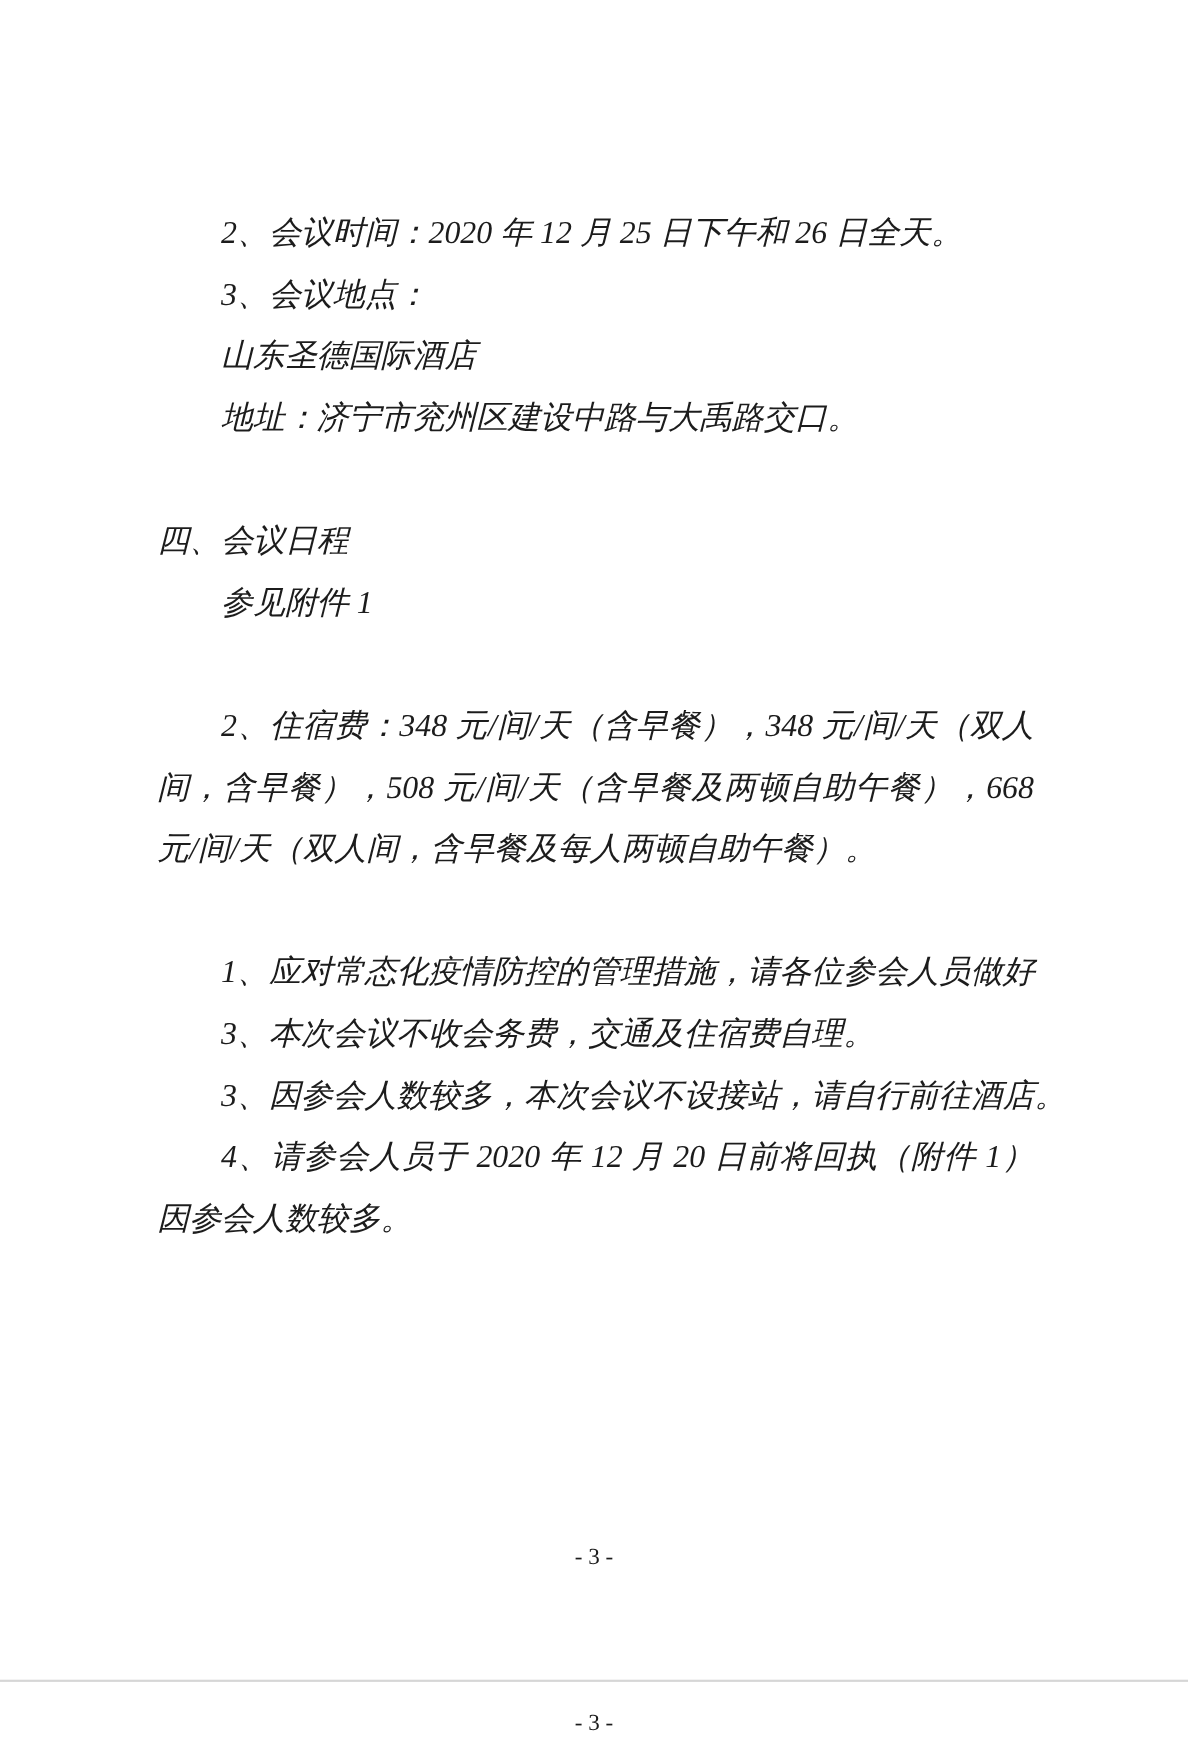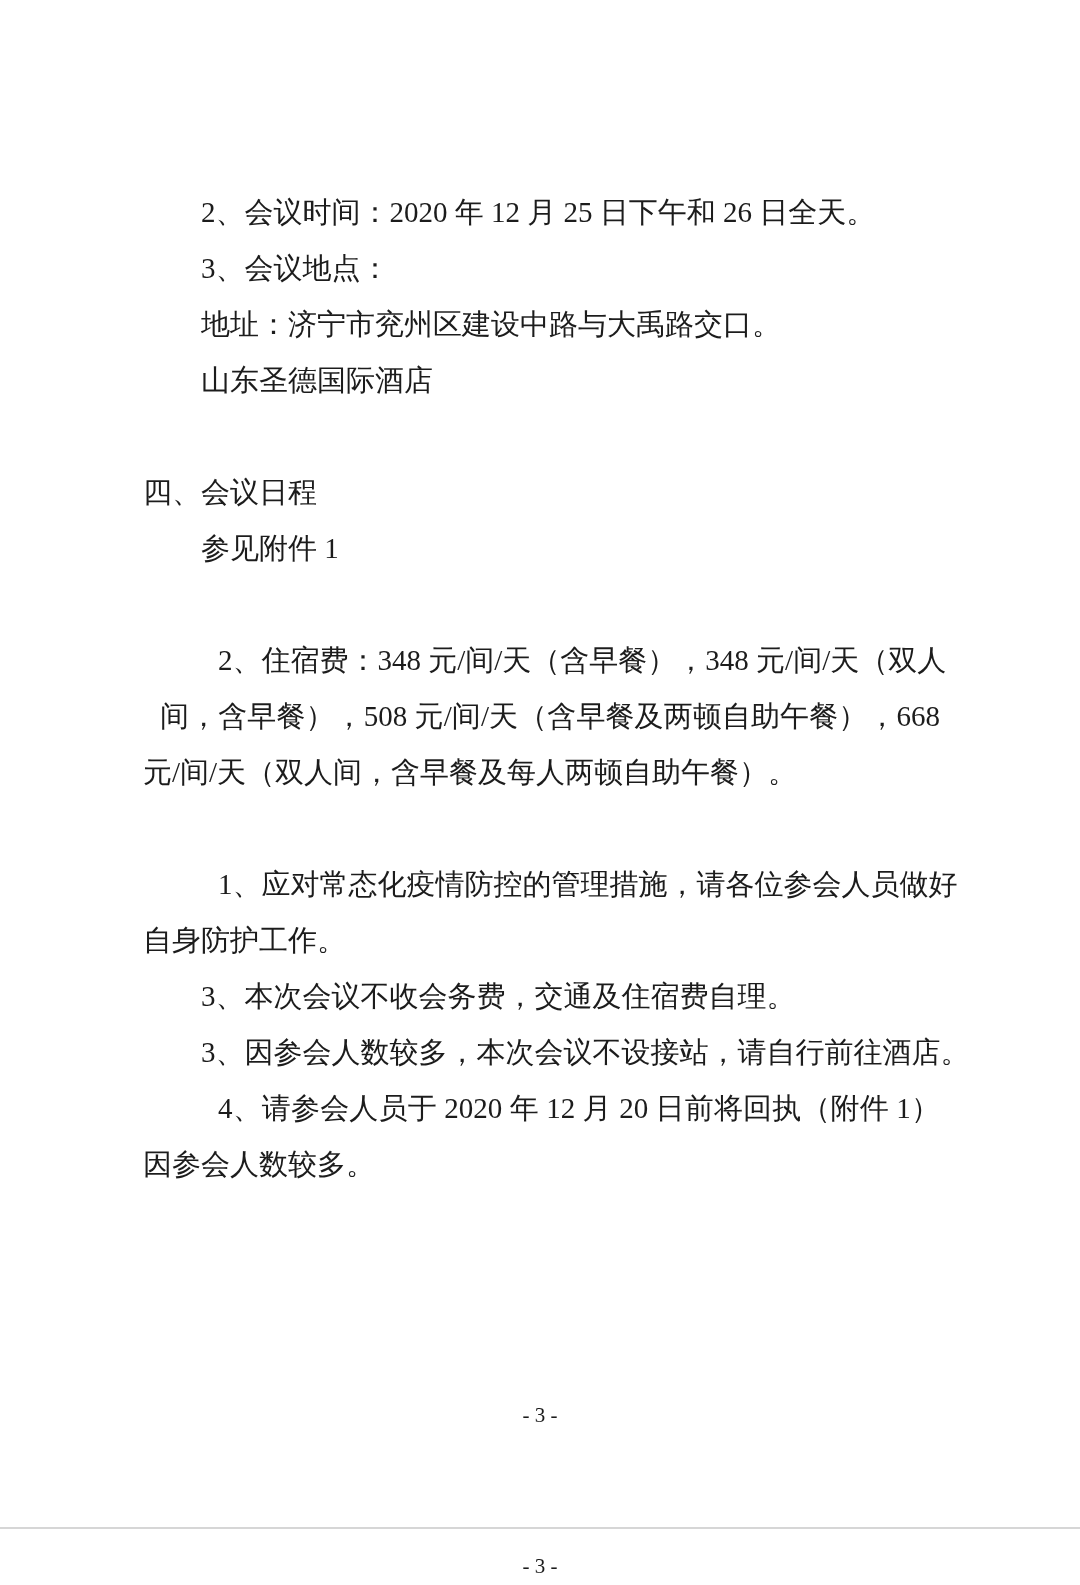--- a/index.html
+++ b/index.html
@@ -20,33 +20,33 @@
   .doc-page{
     position:absolute;inset:0;
     background:var(--bg);
   }
   .doc-content{
     position:absolute;
     left:143px;top:184px;
     width:797px;
     font-size:29px;
     line-height:56px;
+    font-style:italic;
   }
   .line{
     height:56px;
     white-space:nowrap;
   }
   .indent{
     text-indent:58px;
   }
   .stretch{
     text-align:justify;
     text-align-last:justify;
     text-justify:inter-ideograph;
-    margin-left:17px;
   }
   .blank{
     height:56px;
   }
   .footer-page-num{
     position:absolute;
     top:1400px;left:0;width:1080px;
     text-align:center;
     font-size:21px;line-height:30px;
     color:var(--text);
@@ -66,38 +66,37 @@
   }
 </style>
 </head>
 <body>
 
 <div class="doc-page">
 
   <div class="doc-content">
     <div class="line indent">2、会议时间：2020 年 12 月 25 日下午和 26 日全天。</div>
     <div class="line indent">3、会议地点：</div>
+    <div class="line indent">山东圣德国际酒店</div>
     <div class="line indent">地址：济宁市兖州区建设中路与大禹路交口。</div>
-    <div class="line indent">山东圣德国际酒店</div>
 
     <div class="blank"></div>
 
     <div class="line">四、会议日程</div>
     <div class="line indent">参见附件 1</div>
 
     <div class="blank"></div>
 
     <div class="line indent stretch">2、住宿费：348 元/间/天（含早餐），348 元/间/天（双人</div>
     <div class="line stretch">间，含早餐），508 元/间/天（含早餐及两顿自助午餐），668</div>
     <div class="line">元/间/天（双人间，含早餐及每人两顿自助午餐）。</div>
 
     <div class="blank"></div>
 
     <div class="line indent stretch">1、应对常态化疫情防控的管理措施，请各位参会人员做好</div>
-    <div class="line">自身防护工作。</div>
     <div class="line indent">3、本次会议不收会务费，交通及住宿费自理。</div>
     <div class="line indent">3、因参会人数较多，本次会议不设接站，请自行前往酒店。</div>
     <div class="line indent stretch">4、请参会人员于 2020 年 12 月 20 日前将回执（附件 1）</div>
     <div class="line">因参会人数较多。</div>
   </div>
 
   <div class="footer-page-num">- 3 -</div>
 
   <div class="page-divider"></div>
 

